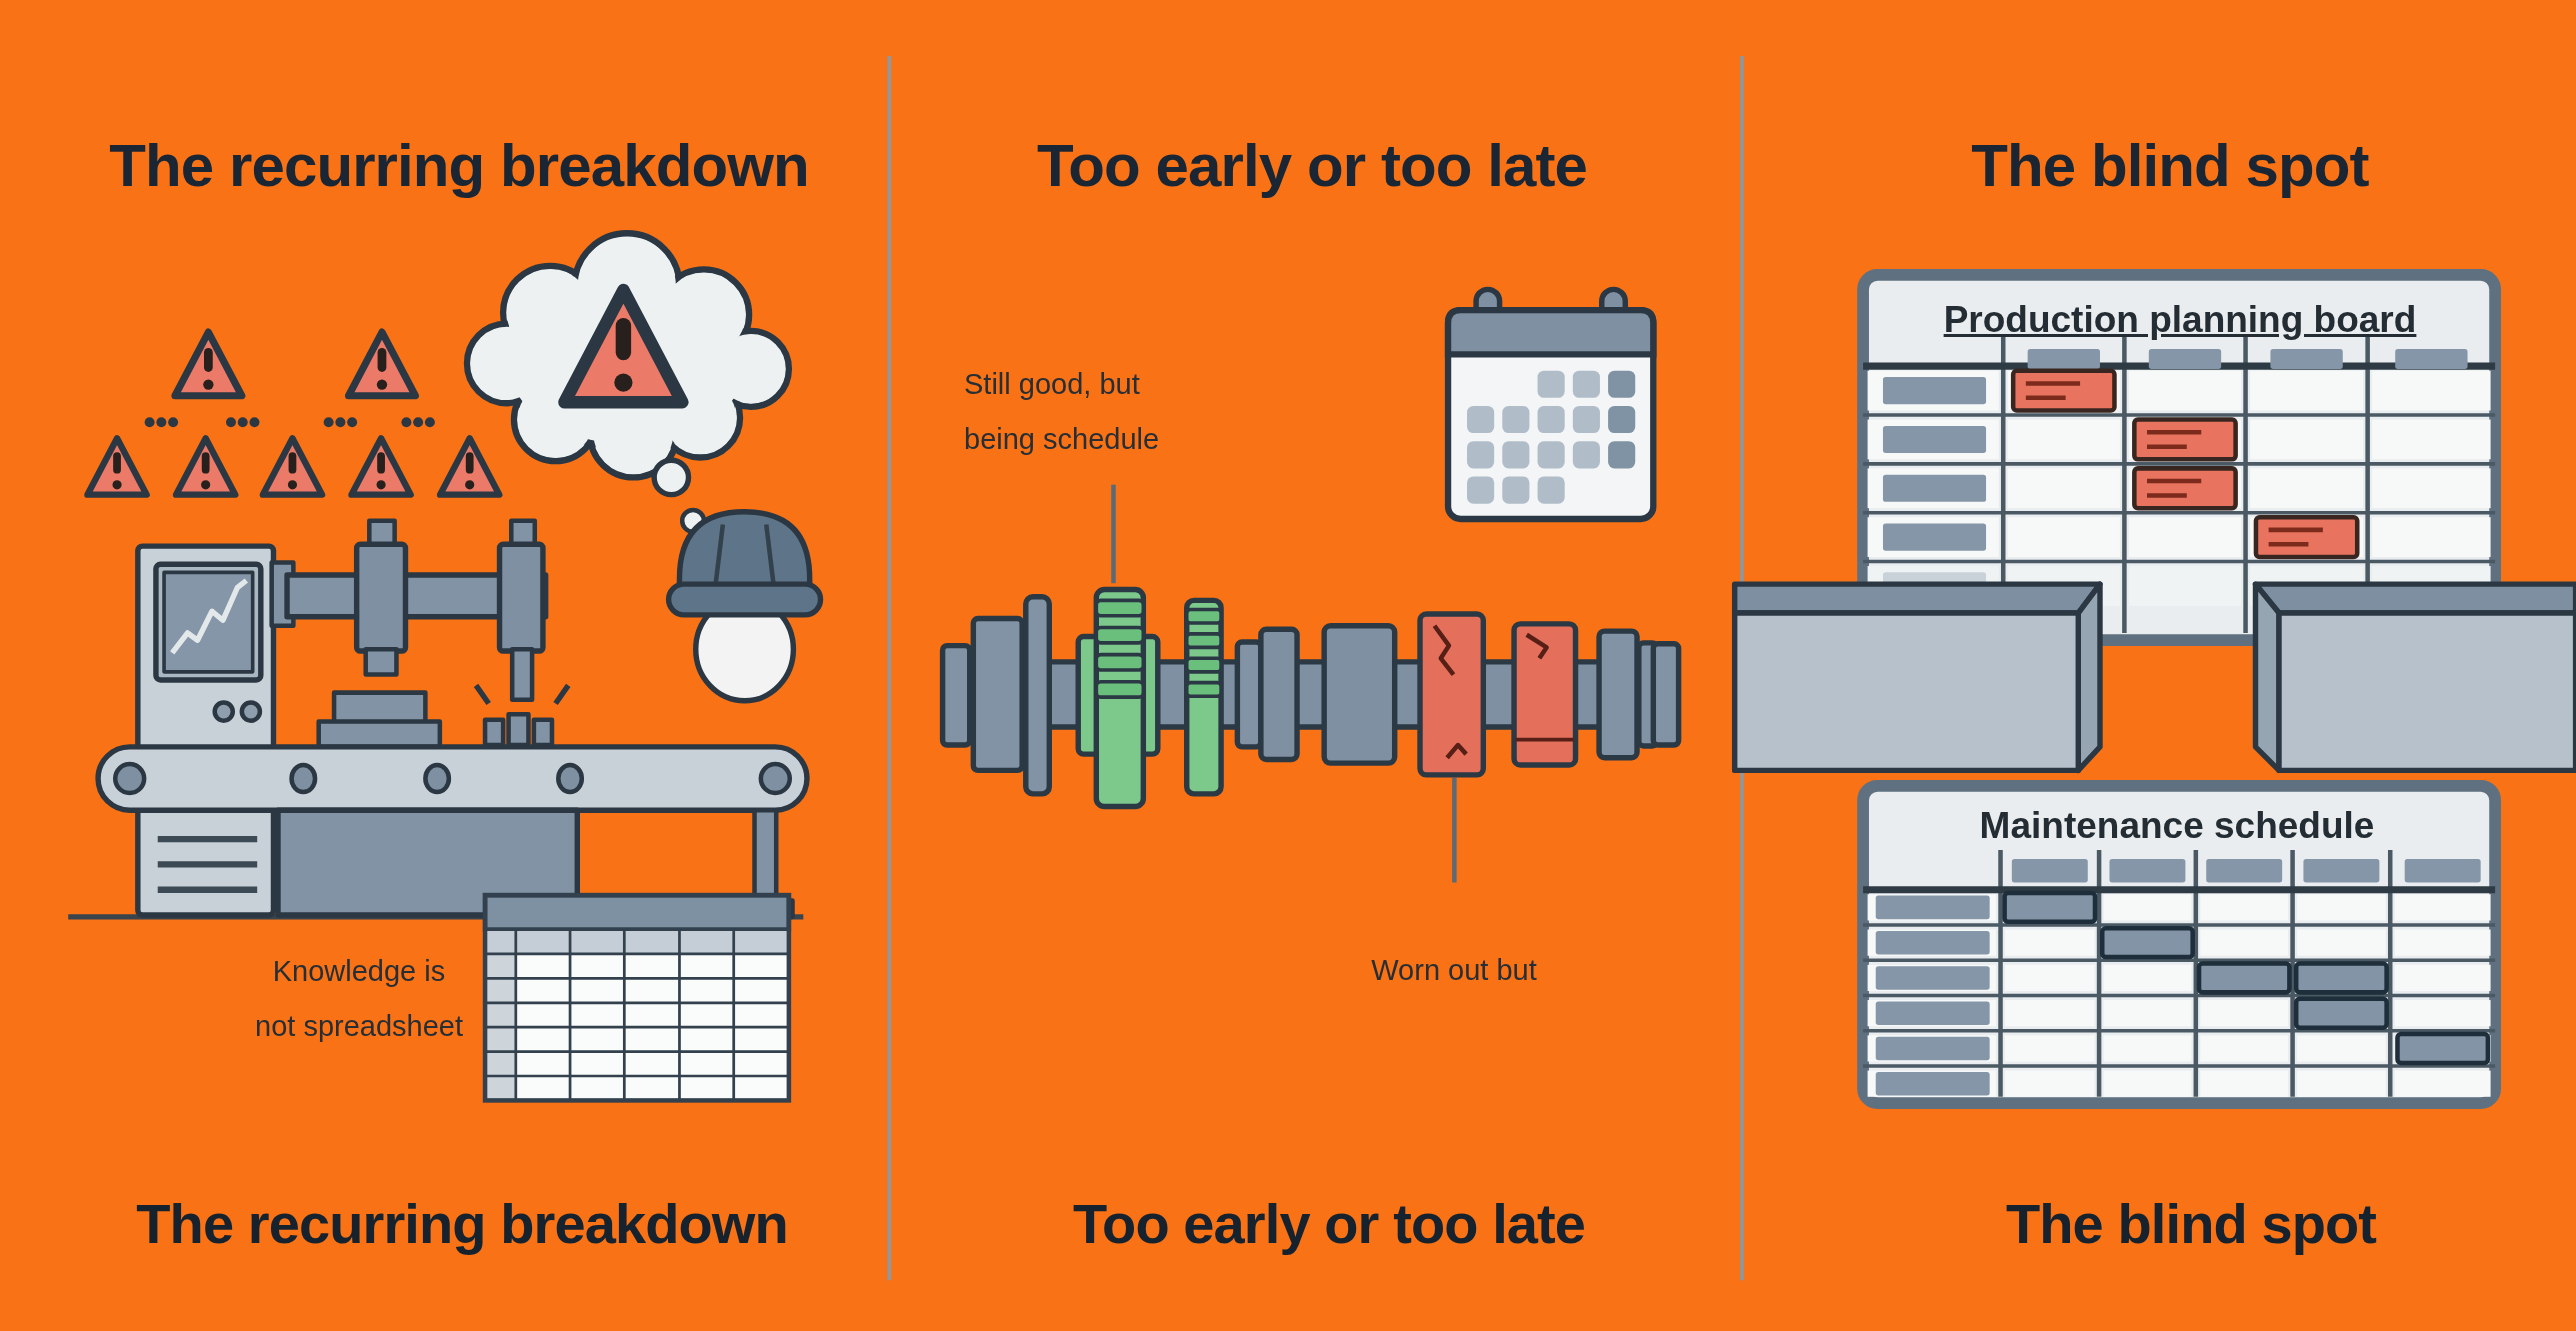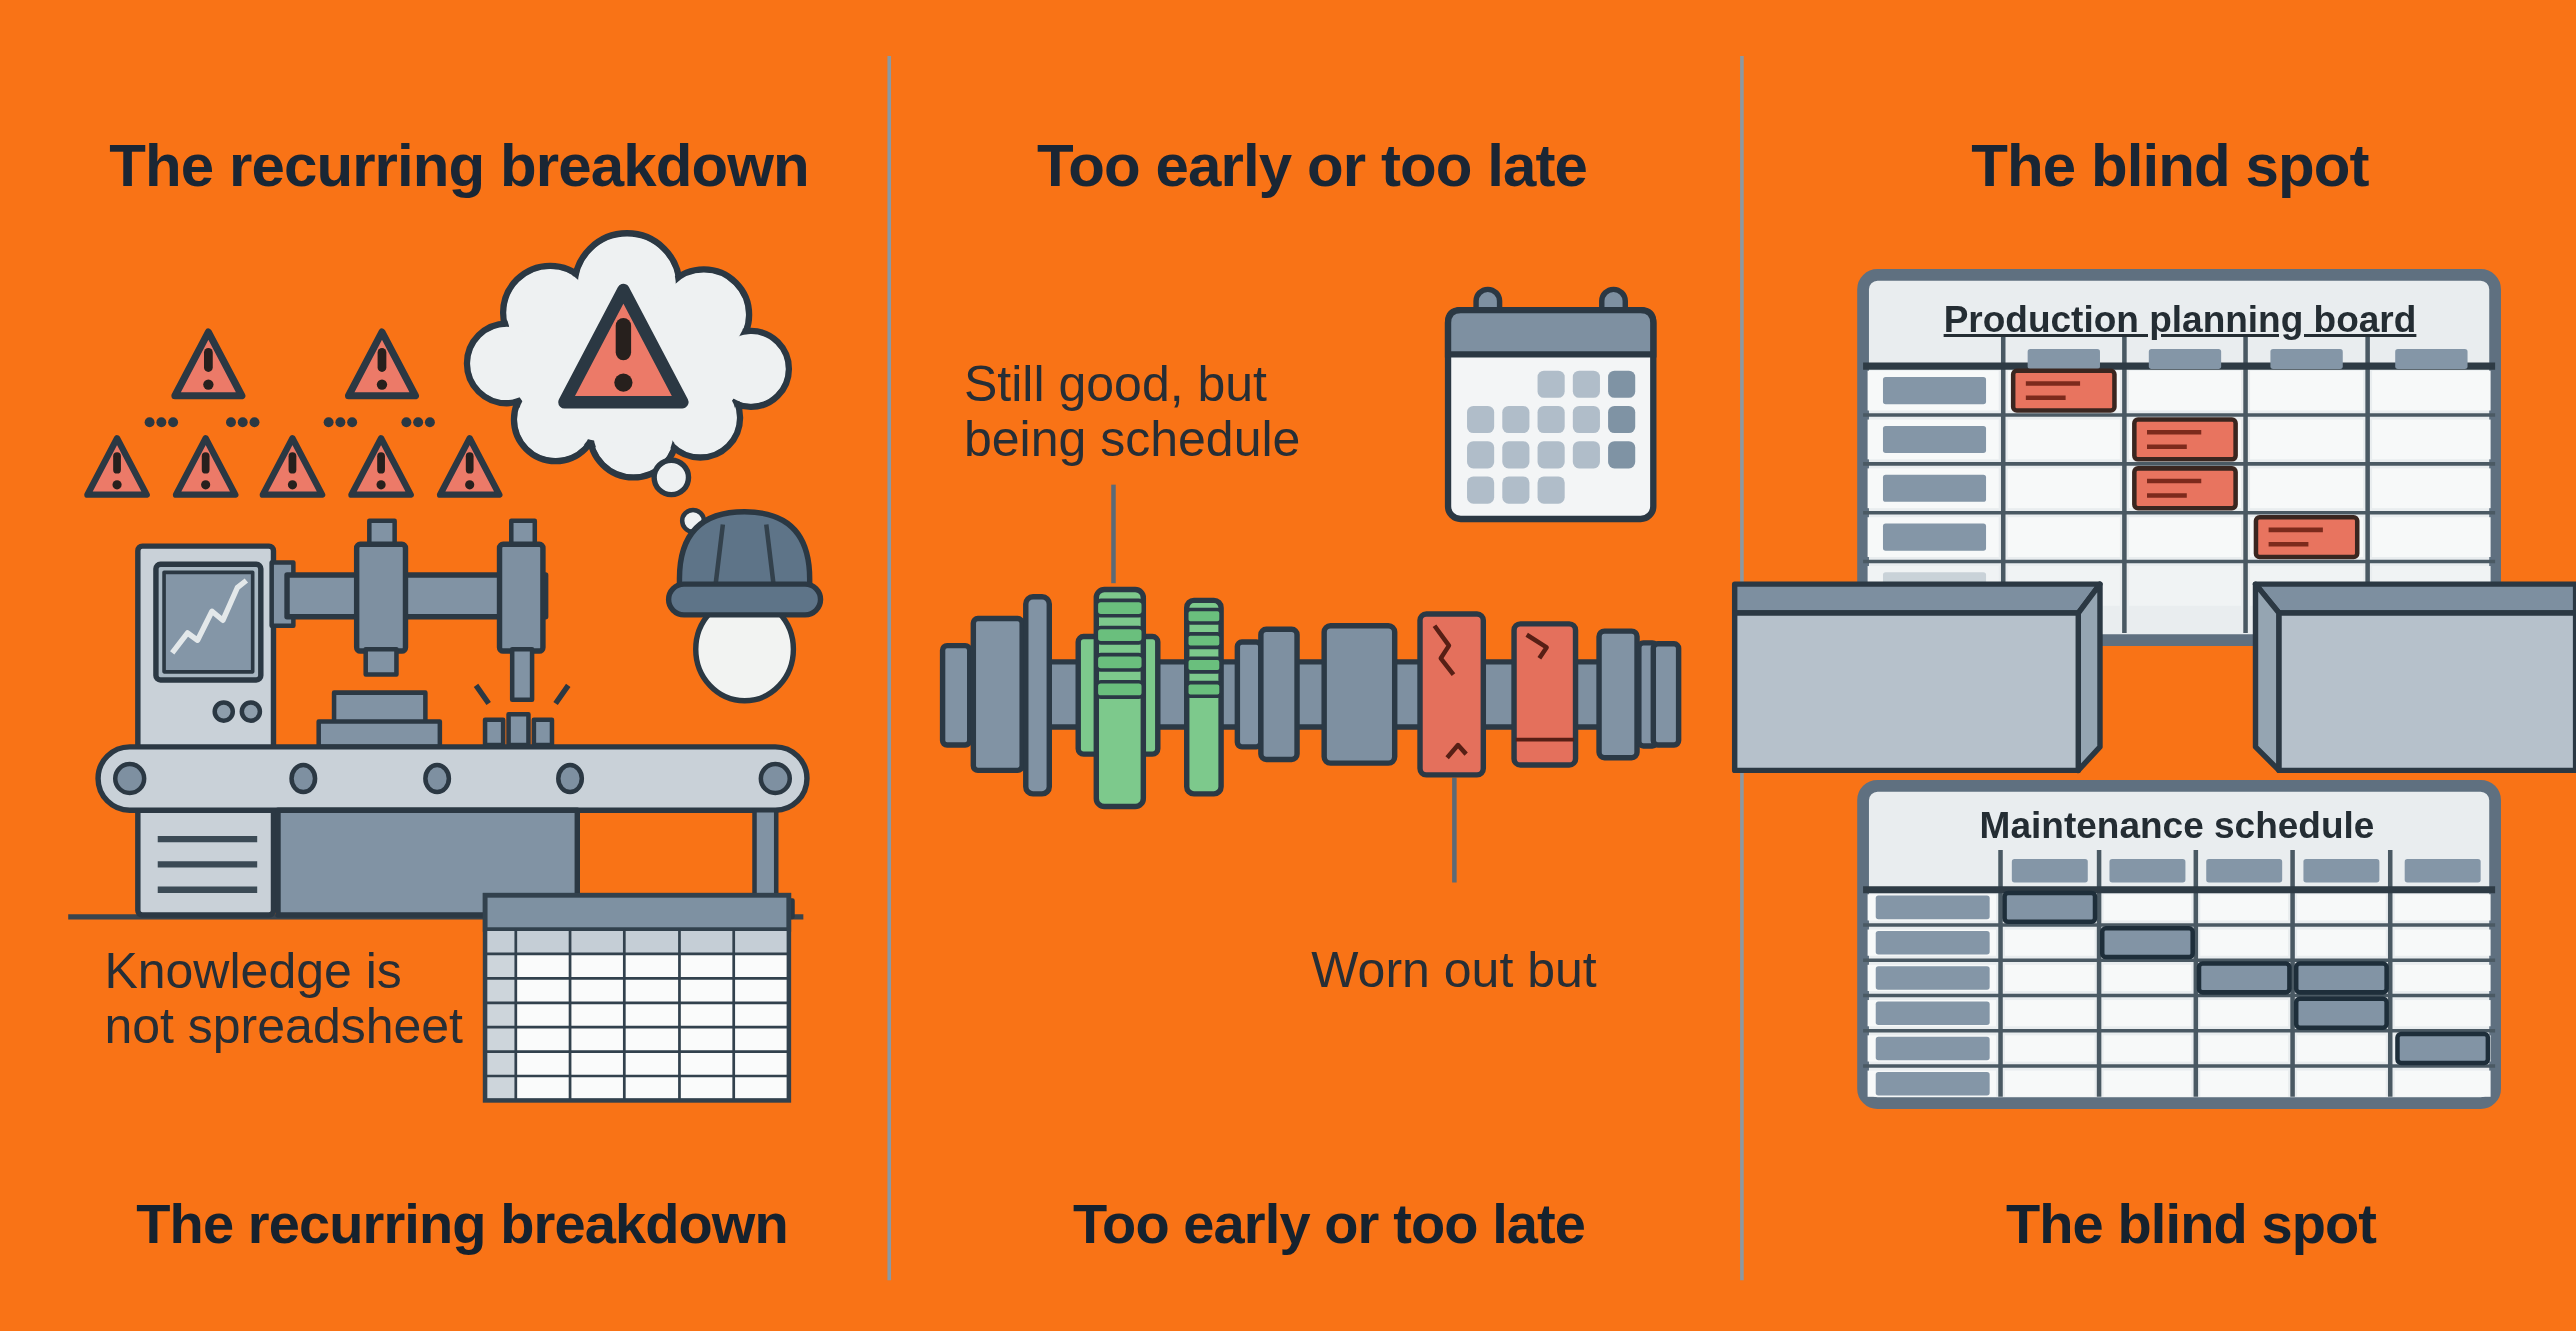--- a/index.html
+++ b/index.html
@@ -2,23 +2,23 @@
 <html style="font-size:14.5px"><head>
 <meta charset="utf-8">
 <style>
   html,body{margin:0;padding:0;background:#f6f7f6;}
   .stage{position:relative;width:2576px;height:1331px;background:#f97316;overflow:hidden;
          font-family:"Liberation Sans",sans-serif;}
   .stage svg{position:absolute;left:0;top:0;}
   .txt{position:absolute;white-space:nowrap;color:#232b33;}
   .title{font-size:60px;font-weight:700;color:#1a2634;transform:translate(-50%,-50%);letter-spacing:-0.9px;}
   .caption{font-size:56px;font-weight:700;color:#16222e;transform:translate(-50%,-50%);letter-spacing:-0.9px;}
-  .note{font-size:50px;font-weight:400;line-height:55px;color:#272e35;}
+  .note{font-size:29px;font-weight:400;line-height:55px;color:#272e35;}
   .note.center{text-align:right;transform:translate(-50%,-50%);}
-  .note.right{text-align:left;transform:translate(-100%,-50%);}
+  .note.right{text-align:center;transform:translate(-100%,-50%);}
   .note.left{transform:translate(0,-50%);}
   .board-title{font-size:37px;font-weight:700;color:#242d33;transform:translate(-50%,-50%);}
 </style>
 </head>
 <body>
 
 <div class="stage">
 
 <svg width="2576" height="1331" viewBox="0 0 2848 1472">
   <defs>

